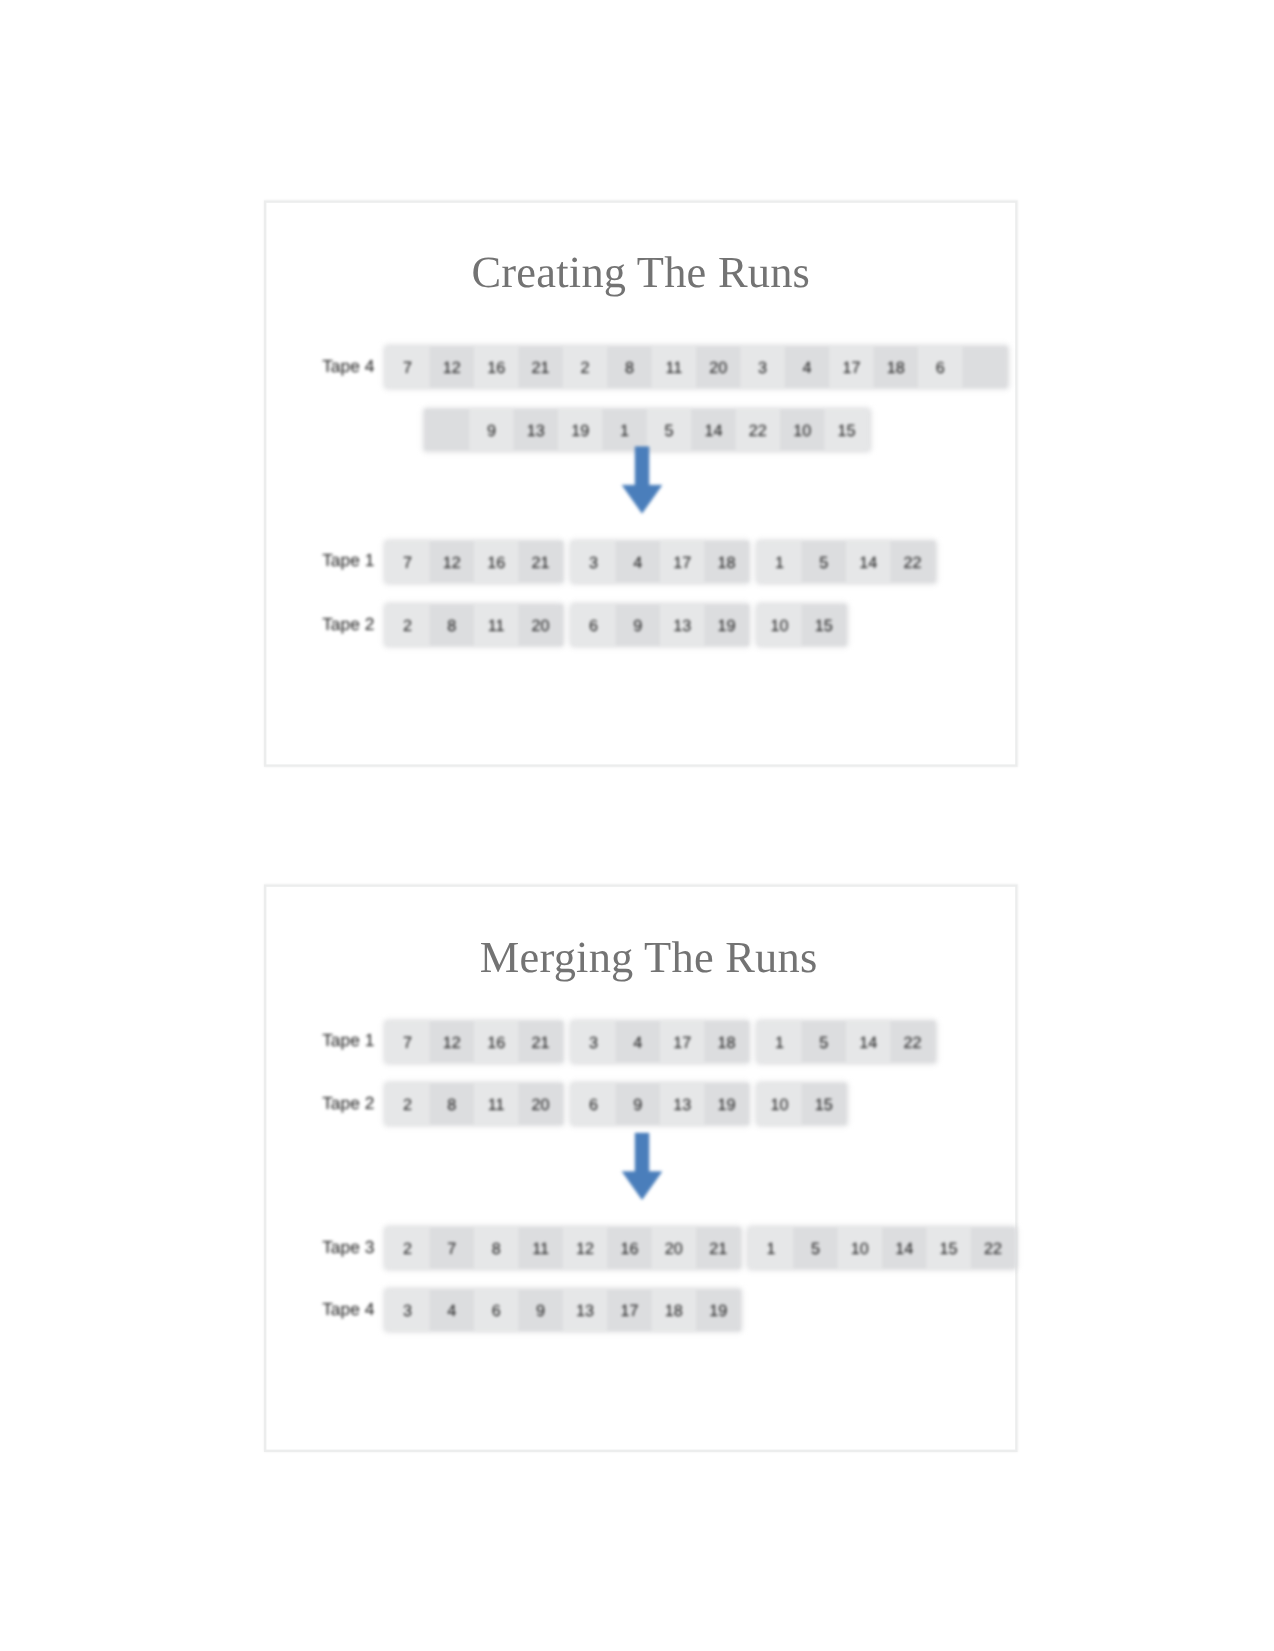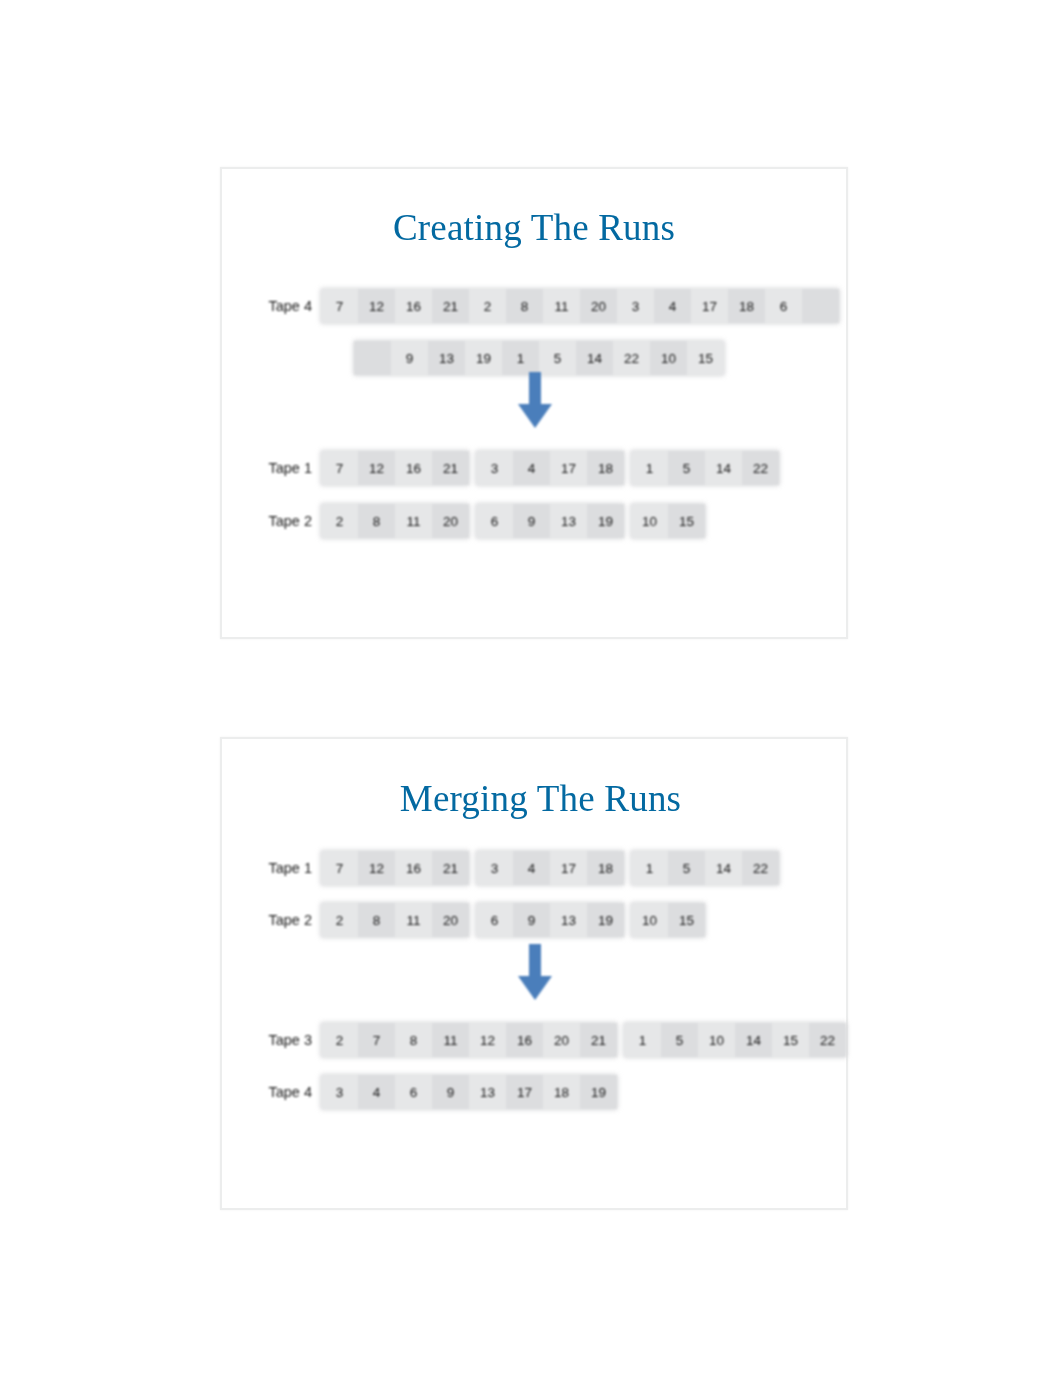--- a/index.html
+++ b/index.html
@@ -28,21 +28,21 @@
   #slide-2 { top: 737px; height: 473px; }
 
   .slide-title {
     position: absolute;
     left: 0;
     right: 0;
     text-align: center;
     font-family: "Liberation Serif", serif;
     font-size: 37px;
     font-weight: 400;
-    color: #0369a1;
+    color: #737373;
     letter-spacing: 0.2px;
   }
   #slide-1 .slide-title { top: 37px; }
   #slide-2 .slide-title { top: 38px; margin-left: 13px; }
 
   .tape-row {
     position: absolute;
     height: 34px;
     display: flex;
     align-items: center;

